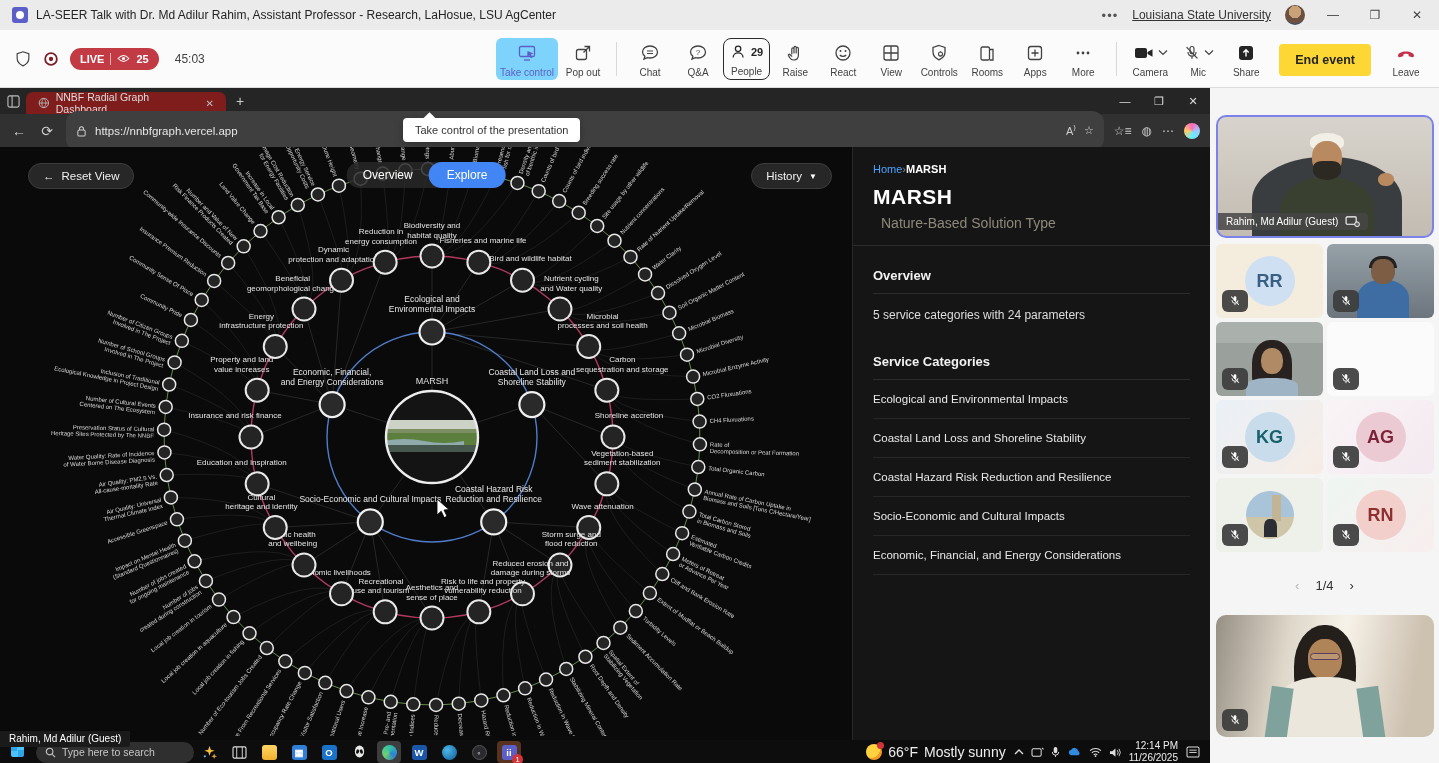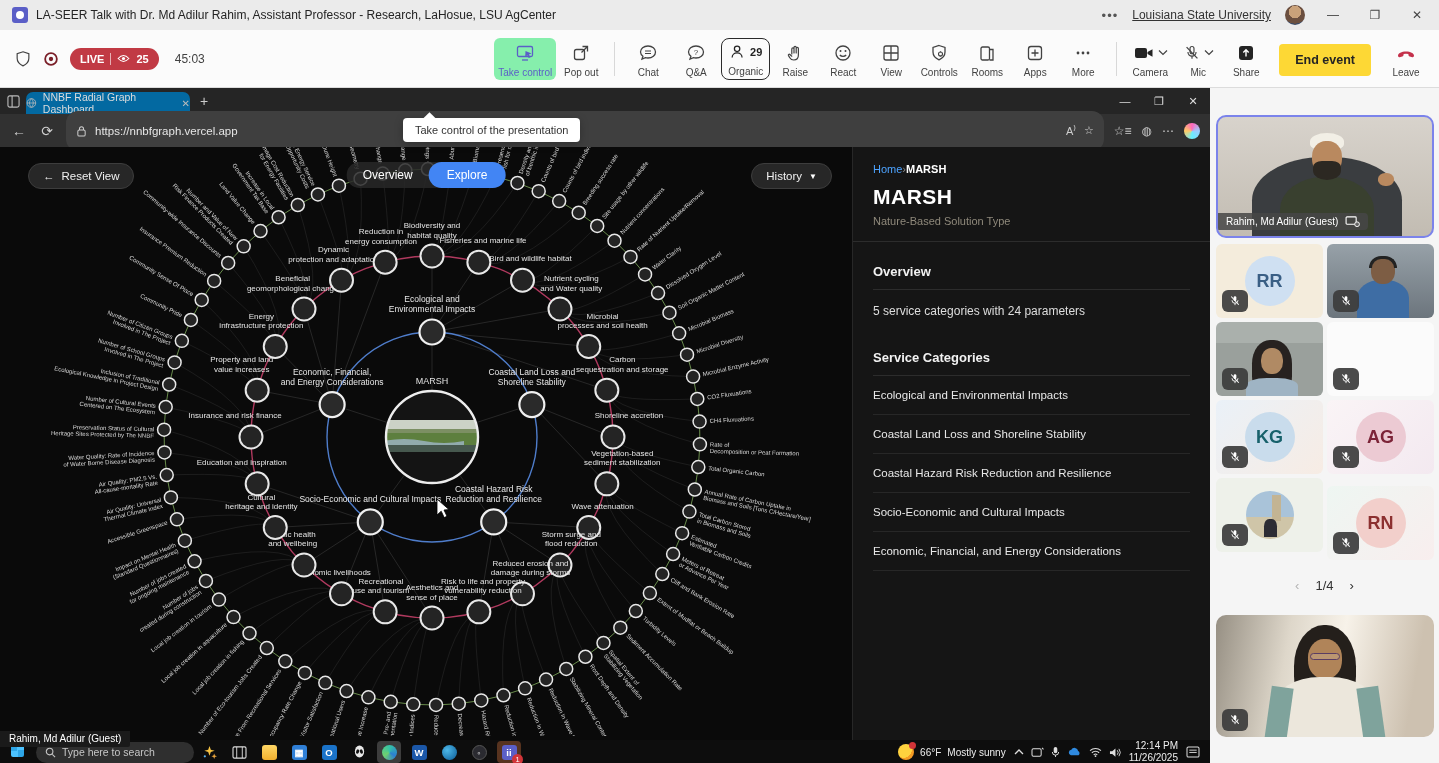--- a/index.html
+++ b/index.html
@@ -19,37 +19,37 @@
 
   
   .toolbar { height:58px; background:#fbfbfb; border-bottom:1px solid #dcdcdc; display:flex; align-items:center; position:relative; z-index:40;}
   .tl-left { display:flex; align-items:center; gap:10px; margin-left:14px; }
   .live-pill { display:flex; align-items:center; gap:6px; background:#c13a44; color:#fff; border-radius:12px; height:22px; padding:0 10px; font-size:11px; font-weight:bold; }
   .live-sep { width:1px; height:12px; background:rgba(255,255,255,.6); }
   .timer { font-size:12px; color:#424242; margin-left:6px; }
   .tl-main { margin-left:auto; display:flex; align-items:flex-start; gap:2px; margin-right:10px; }
   .tbtn { min-width:46px; display:flex; flex-direction:column; align-items:center; gap:3px; padding:4px 4px 2px; font-size:10px; color:#424242; border-radius:6px; }
   .tbtn svg { display:block; }
-  .tbtn.takectl { background:#86efac; color:#5b5fc7; }
+  .tbtn.takectl { background:#7dd3fc; color:#5b5fc7; }
   .tbtn.people-b { border:1.6px solid #2b2b2b; border-radius:8px; padding:2px 6px 2px; }
   .icon-row { display:flex; align-items:center; gap:3px; height:22px; }
   .cnt { font-size:11px; font-weight:bold; color:#242424; }
   .tdiv { width:1px; height:34px; background:#d8d8d8; margin:4px 8px 0; }
   .endbtn { background:#fdd835; color:#242424; font-size:12.5px; font-weight:bold; border:none; border-radius:4px; padding:9px 16px; margin:6px 10px 0 8px; }
   .tooltip { position:absolute; left:403px; top:88px; background:#fff; border-radius:4px; box-shadow:0 2px 8px rgba(0,0,0,.25); padding:6px 12px; font-size:11px; color:#333; z-index:60; white-space:nowrap;}
   .tooltip::before { content:""; position:absolute; top:-4px; left:22px; width:9px; height:9px; background:#fff; transform:rotate(45deg); }
 
   
   .main { display:flex; height:675px; }
   .share { width:1210px; display:flex; flex-direction:column; position:relative; }
 
   
   .tabbar { height:26px; background:#252525; display:flex; align-items:center; color:#dcdcdc; }
   .tab-side { width:26px; display:flex; justify-content:center; }
-  .tab { display:flex; align-items:center; gap:6px; background:#0369a1; height:22px; margin-top:4px; border-radius:7px 7px 0 0; padding:0 0; width:164px; font-size:10.5px; }
+  .tab { display:flex; align-items:center; gap:6px; background:#7f1d1d; height:22px; margin-top:4px; border-radius:7px 7px 0 0; padding:0 12px; width:200px; font-size:10.5px; }
   .tab .x { margin-left:auto; color:#bbb; font-size:10px; }
   .newtab { margin-left:10px; color:#ccc; font-size:14px; }
   .tab-winbtns { margin-left:auto; display:flex; gap:0; }
   .tab-winbtns .winbtn { color:#ddd; width:34px; font-size:11px;}
   .urlbar { height:33px; background:#313131; display:flex; align-items:center; padding:0 10px; gap:10px; }
   .nav-ic { color:#cfcfcf; font-size:14px; width:18px; text-align:center; }
   .urlpill { flex:1; height:40px; background:#3f3f3f; border-radius:12px; display:flex; align-items:center; padding:0 10px; gap:8px; color:#e6e6e6; font-size:11.5px; }
   .urlpill .spacer{flex:1;}
   .pill-ic { color:#cfcfcf; font-size:11px; }
   .chrome-ic { color:#cfcfcf; font-size:12px; }
@@ -66,40 +66,40 @@
   .caret { font-size:8px; color:#fff; }
 
   
   .panel { flex:1; background:#151515; border-left:1px solid #272727; color:#e6e6e6; overflow:hidden; }
   .p-head { padding:16px 20px 14px; border-bottom:1px solid #2c2c2c; }
   .crumb { font-size:11px; display:flex; align-items:center; }
   .crumb .home { color:#4da3ff; }
   .crumb .sep { color:#8a8a8a; }
   .crumb .cur { color:#fff; font-weight:bold; }
   .p-title { font-size:21px; font-weight:bold; color:#fff; margin-top:10px; letter-spacing:.5px; }
-  .p-sub { font-size:11px; color:#8f897b; margin-top:6px; }
+  .p-sub { font-size:14px; color:#8f897b; margin-top:6px;margin-left:8px; }
   .p-body { padding:6px 20px; }
   .p-sec { font-size:13px; font-weight:bold; color:#f2f2f2; padding:16px 0 10px; border-bottom:1px solid #2c2c2c; }
   .p-ov { font-size:12px; color:#dedede; padding:14px 0 16px; }
   .p-item { font-size:11.5px; color:#e8e8e8; padding:13px 0; border-bottom:1px solid #272727; }
 
   
   .taskbar { height:27px; background:#0d0d0d; display:flex; align-items:center; padding:0 6px; position:relative; color:#e0e0e0; }
   .share-label { position:absolute; left:0; top:-9px; background:#1a1a1a; color:#fff; font-size:10px; padding:2px 9px 3px; z-index:8; border-radius:0 0 2px 0;}
   .startbtn { width:22px; text-align:center; }
   .start-ic { display:inline-block; width:13px; height:13px; background:
       conic-gradient(from 0deg,#4cc2ff 0 90deg,#2ea6e8 90deg 180deg,#4cc2ff 180deg 270deg,#2ea6e8 270deg); border-radius:2px;}
   .searchpill { width:158px; height:21px; background:#2f2f2f; border-radius:11px; display:flex; align-items:center; gap:6px; padding:0 9px; color:#c6c6c6; font-size:10.5px; margin-left:8px; }
   .tk-ic { width:24px; height:22px; display:flex; align-items:center; justify-content:center; margin:0 3px; border-radius:4px; font-size:11px; }
   .tk-ic.active { background:#3d3d3d; }
   .tk-ic.teams-act { background:#57331f; position:relative; }
   .badge1 { position:absolute; right:-2px; bottom:-2px; background:#d13438; color:#fff; border-radius:50%; width:11px; height:11px; font-size:7.5px; display:flex; align-items:center; justify-content:center; }
   .sq { width:15px; height:15px; border-radius:3px; display:flex; align-items:center; justify-content:center; color:#fff; font-size:9.5px; font-weight:bold; }
   .tk-right { margin-left:auto; display:flex; align-items:center; gap:8px; padding-right:4px; }
-  .weather { display:flex; align-items:center; gap:6px; font-size:10px; color:#eee; }
+  .weather { display:flex; align-items:center; gap:6px; font-size:14px; color:#eee; }
   .sunic { width:16px; height:16px; border-radius:50%; background:radial-gradient(circle at 35% 35%, #ffd23e 0 55%, #f59b23 56%); position:relative; }
   .sunic::after{content:"";position:absolute;right:-2px;top:-2px;width:7px;height:7px;border-radius:50%;background:#d13438;}
   .tray { display:flex; align-items:center; gap:7px; color:#ddd; font-size:10px; }
   .clock { text-align:right; font-size:10px; line-height:1.2; color:#eee; }
 
   
   .sidebar { width:229px; background:#f5f5f5; position:relative; }
   .v-main { position:absolute; left:6px; top:27px; width:218px; height:123px; border-radius:10px; border:2.5px solid #7b83eb; overflow:hidden; background:linear-gradient(180deg,#d8d3cc,#c2bcb2); }
   .chair { position:absolute; left:34px; top:40px; width:150px; height:90px; background:#3a3d40; border-radius:48% 48% 0 0; }
   .body-m { position:absolute; left:62px; top:60px; width:94px; height:70px; background:#39402f; border-radius:46% 46% 0 0; }
@@ -215,21 +215,21 @@
         <span>Q&amp;A</span>
       </div>
       <div class="tbtn people-b">
         <div class="icon-row">
           <svg width="18" height="18" viewBox="0 0 20 20">
               <circle cx="9" cy="6.5" r="3" fill="none" stroke="#242424" stroke-width="1.4"></circle>
               <path d="M3.5 16c0-3 2.4-5 5.5-5s5.5 2 5.5 5" fill="none" stroke="#242424" stroke-width="1.4"></path>
             </svg>
           <span class="cnt">29</span>
         </div>
-        <span>Organic</span>
+        <span>People</span>
       </div>
       <div class="tbtn">
         <div class="icon-row">
             <svg width="20" height="20" viewBox="0 0 20 20">
               <path d="M6.8 11V6a1.1 1.1 0 0 1 2.2 0v4M9 10V4.5a1.1 1.1 0 0 1 2.2 0V10M11.2 10V5.5a1.1 1.1 0 0 1 2.2 0V12c0 3-1.9 5-4.6 5-2 0-3.2-.8-4-2.2L3.5 12.6c-.5-.9.6-1.8 1.4-1.1l1.9 1.7" fill="none" stroke="#424242" stroke-width="1.2" stroke-linecap="round"></path>
             </svg>
           </div>
         <span>Raise</span>
       </div>
       <div class="tbtn">
@@ -939,21 +939,21 @@
             <div class="per"></div>
           </div>
         <div class="micbadge">
             <svg width="12" height="12" viewBox="0 0 16 16">
               <rect x="6.2" y="1.5" width="3.6" height="6.5" rx="1.8" fill="#fff"></rect>
               <path d="M4 7a4 4 0 0 0 8 0M8 11v2.5" fill="none" stroke="#fff" stroke-width="1.2"></path>
               <path d="M3 2l10 11" stroke="#fff" stroke-width="1.4"></path>
             </svg>
           </div>
       </div>
-      <div class="tile t-sm" style="left:117px; top:398px; background:linear-gradient(135deg,#eef6f2,#f8eeee);">
+      <div class="tile t-sm" style="left:117px; top:390px; background:linear-gradient(135deg,#eef6f2,#f8eeee);">
         <div class="init-circle" style="background:#f2cfcb; color:#8c3030;">RN</div>
         <div class="micbadge">
             <svg width="12" height="12" viewBox="0 0 16 16">
               <rect x="6.2" y="1.5" width="3.6" height="6.5" rx="1.8" fill="#fff"></rect>
               <path d="M4 7a4 4 0 0 0 8 0M8 11v2.5" fill="none" stroke="#fff" stroke-width="1.2"></path>
               <path d="M3 2l10 11" stroke="#fff" stroke-width="1.4"></path>
             </svg>
           </div>
       </div>
 

